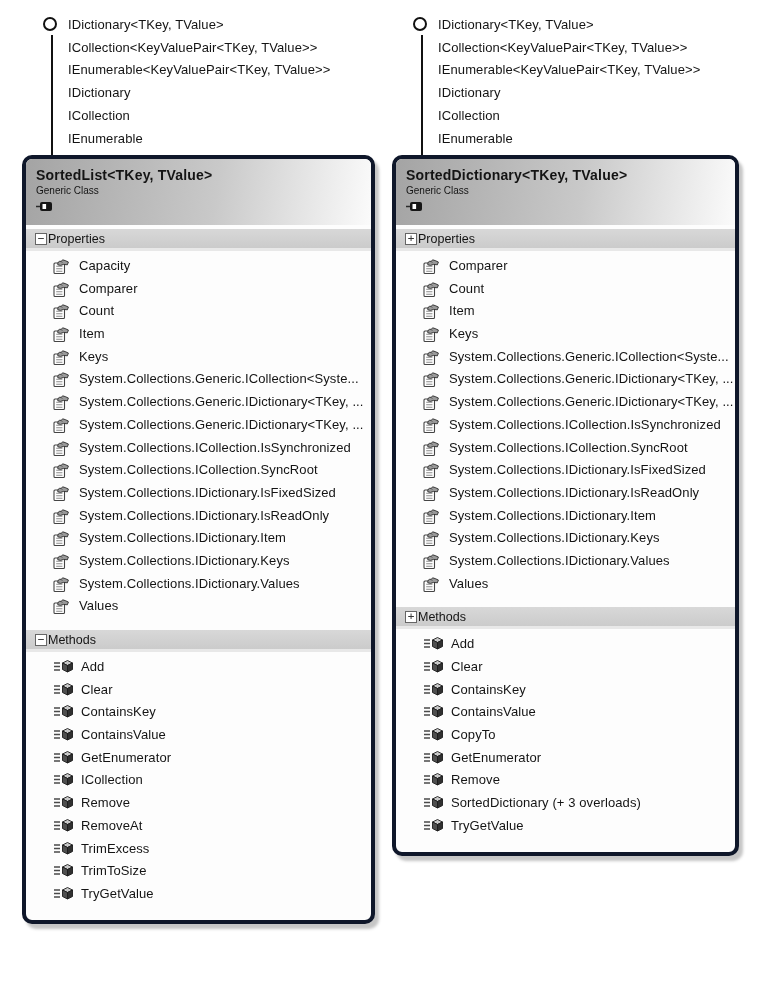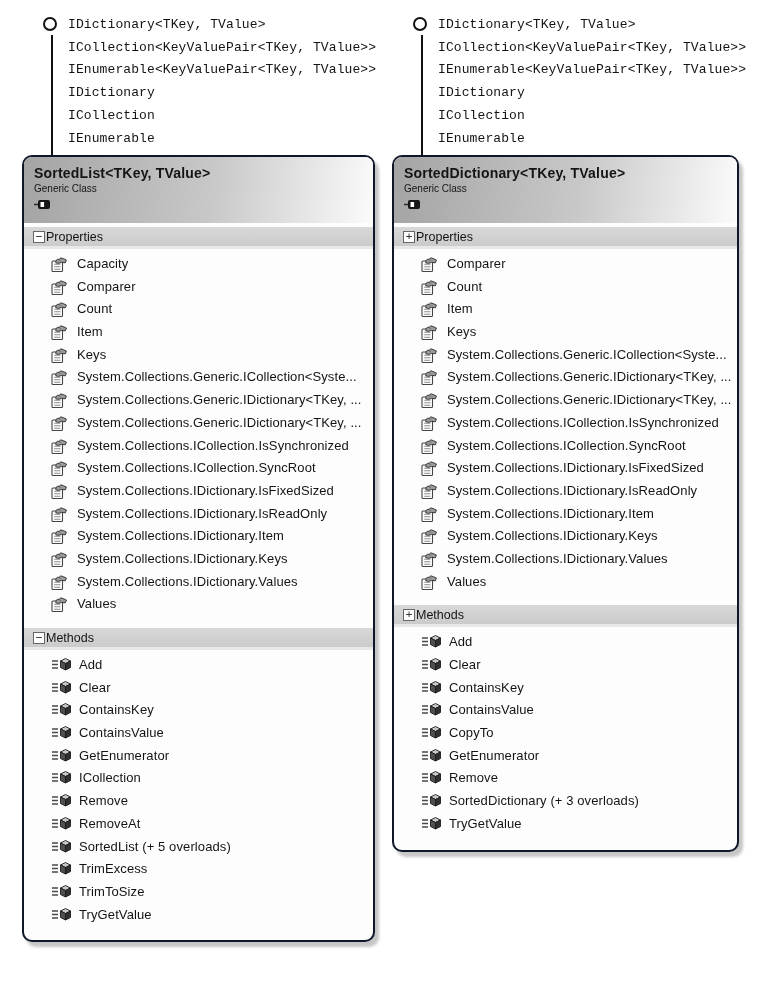--- a/index.html
+++ b/index.html
@@ -21,27 +21,27 @@
     position:absolute; top:17px; left:21px;
     width:14px; height:14px;
     border:2px solid #111; border-radius:50%; background:#fff;
   }
   .lollipop-stem {
     position:absolute; top:35px; left:29px;
     width:2px; height:120px; background:#111;
   }
   .iface-row {
     list-style:none; line-height:22.7px; font-size:13px;
-    white-space:nowrap; letter-spacing:0.1px;font-family:Liberation Mono, monospace;
+    white-space:nowrap; letter-spacing:0.1px;
   }
 
   
   .class-box {
     position:relative;
-    border:2px solid #0f172a;
+    border:4px solid #0f172a;
     border-radius:10px;
     background:#fdfdfd;
     box-shadow:4px 5px 3px #c6c6c6;
     overflow:hidden;
     padding-bottom:6px;
   }
   .box-header {
     height:66px;
     padding:8px 10px 0 10px;
     background:linear-gradient(97deg, #a4a4a4 0%, #c9c9c9 55%, #fbfbfb 100%);
@@ -330,29 +330,20 @@
   </svg>
 <span>RemoveAt</span>
         </li>
         <li class="member">
   <svg class="micon" width="22" height="15" viewBox="0 0 22 15" aria-hidden="true">
     <path d="M2 4h6 M2 7.5h6 M2 11h6" stroke="#4a4a4a" stroke-width="1.5" fill="none"></path>
     <polygon points="10.5,4 15.5,1.5 20.5,4 15.5,6.5" fill="#c8c8c8" stroke="#1c1c1c" stroke-width="0.9"></polygon>
     <polygon points="10.5,4 15.5,6.5 15.5,13 10.5,10.5" fill="#4f4f4f" stroke="#1c1c1c" stroke-width="0.9"></polygon>
     <polygon points="15.5,6.5 20.5,4 20.5,10.5 15.5,13" fill="#303030" stroke="#1c1c1c" stroke-width="0.9"></polygon>
   </svg>
-<span>SortedList (+ 5 overloads)</span>
-        </li>
-        <li class="member">
-  <svg class="micon" width="22" height="15" viewBox="0 0 22 15" aria-hidden="true">
-    <path d="M2 4h6 M2 7.5h6 M2 11h6" stroke="#4a4a4a" stroke-width="1.5" fill="none"></path>
-    <polygon points="10.5,4 15.5,1.5 20.5,4 15.5,6.5" fill="#c8c8c8" stroke="#1c1c1c" stroke-width="0.9"></polygon>
-    <polygon points="10.5,4 15.5,6.5 15.5,13 10.5,10.5" fill="#4f4f4f" stroke="#1c1c1c" stroke-width="0.9"></polygon>
-    <polygon points="15.5,6.5 20.5,4 20.5,10.5 15.5,13" fill="#303030" stroke="#1c1c1c" stroke-width="0.9"></polygon>
-  </svg>
 <span>TrimExcess</span>
         </li>
         <li class="member">
   <svg class="micon" width="22" height="15" viewBox="0 0 22 15" aria-hidden="true">
     <path d="M2 4h6 M2 7.5h6 M2 11h6" stroke="#4a4a4a" stroke-width="1.5" fill="none"></path>
     <polygon points="10.5,4 15.5,1.5 20.5,4 15.5,6.5" fill="#c8c8c8" stroke="#1c1c1c" stroke-width="0.9"></polygon>
     <polygon points="10.5,4 15.5,6.5 15.5,13 10.5,10.5" fill="#4f4f4f" stroke="#1c1c1c" stroke-width="0.9"></polygon>
     <polygon points="15.5,6.5 20.5,4 20.5,10.5 15.5,13" fill="#303030" stroke="#1c1c1c" stroke-width="0.9"></polygon>
   </svg>
 <span>TrimToSize</span>

